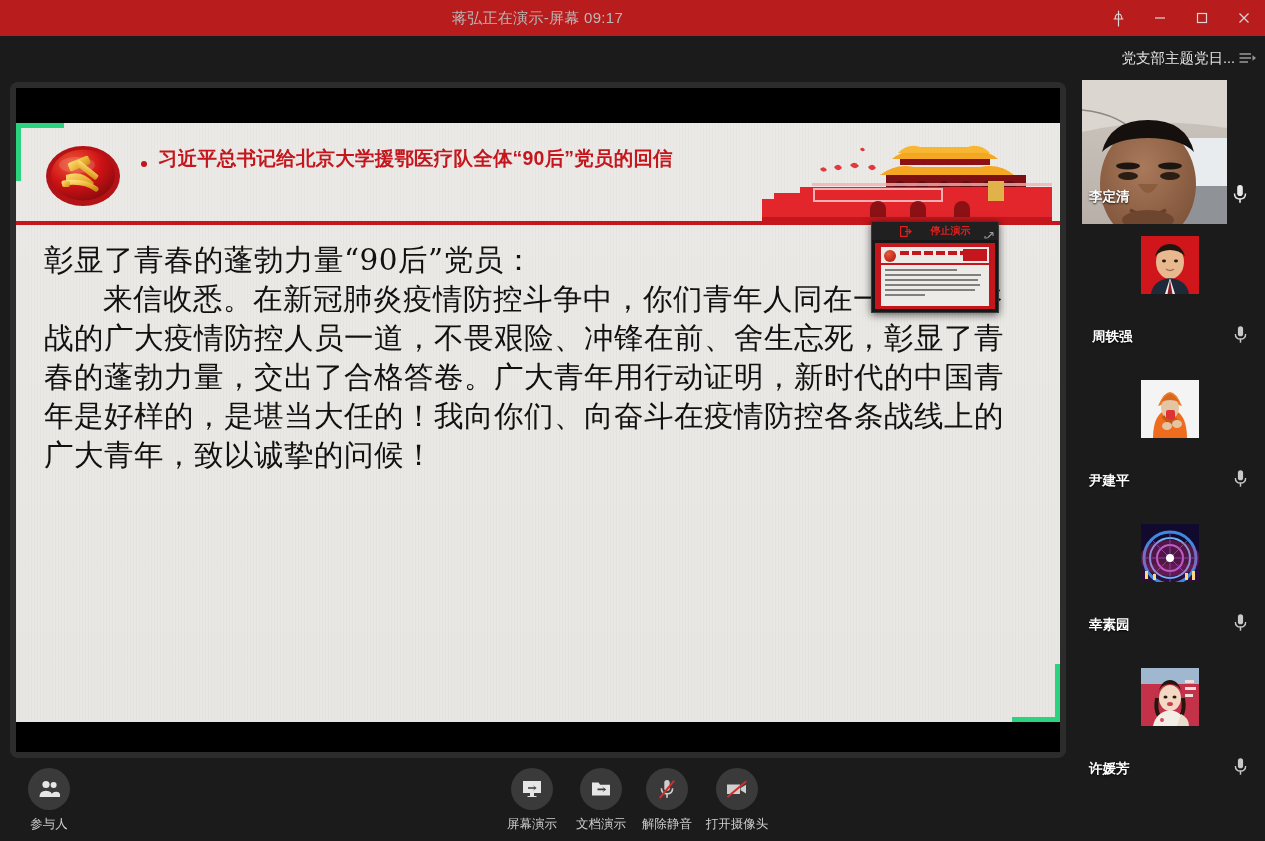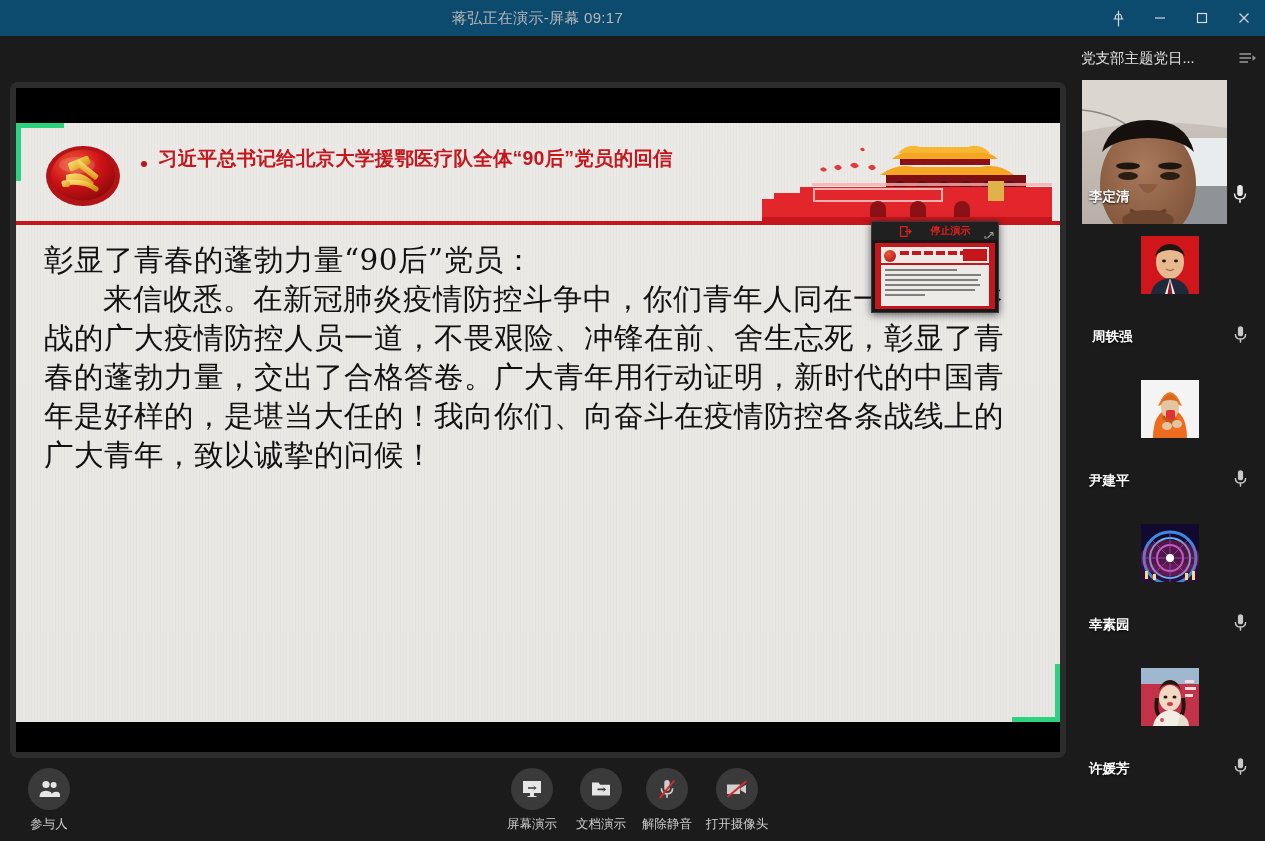--- a/index.html
+++ b/index.html
@@ -7,21 +7,21 @@
     width:1265px; height:841px; overflow:hidden;
     background:#1b1b1b;
     font-family:"Liberation Sans", sans-serif;
     -webkit-font-smoothing:antialiased;
   }
   #app{ position:relative; width:1265px; height:841px; background:#1b1b1b; }
 
   
   .titlebar{
     position:absolute; left:0; top:0; width:1265px; height:36px;
-    background:#0c4a6e;
+    background:#b91c1c;
   }
   .titlebar-text{
     position:absolute; left:0; top:0; width:1075px; height:36px;
     display:flex; align-items:center; justify-content:center;
     color:#b9b9b9; font-size:15px; letter-spacing:.3px;
     white-space:nowrap;
   }
   .winctrls{
     position:absolute; right:0; top:0; height:36px; width:190px;
     display:flex; align-items:center; justify-content:flex-end; gap:20px;
@@ -154,20 +154,21 @@
   }
 
   
   .panel{
     position:absolute; right:0; top:36px; width:190px; height:805px;
     background:#1b1b1b;
   }
   .panel-head{
     position:relative; height:44px; display:flex; align-items:center;
     padding:0 8px 0 6px;
+    text-align:right;
   }
   .panel-title{
     color:#e3e3e3; font-size:14.5px; white-space:nowrap; overflow:hidden;
     text-overflow:ellipsis; flex:1;
   }
   .panel-menu{ color:#9a9a9a; display:flex; cursor:pointer; padding-left:4px;}
 
   .plist{ position:relative; height:819px; overflow:hidden; }
   .pcell{
     position:relative; width:190px; height:144px; margin-bottom:0;

